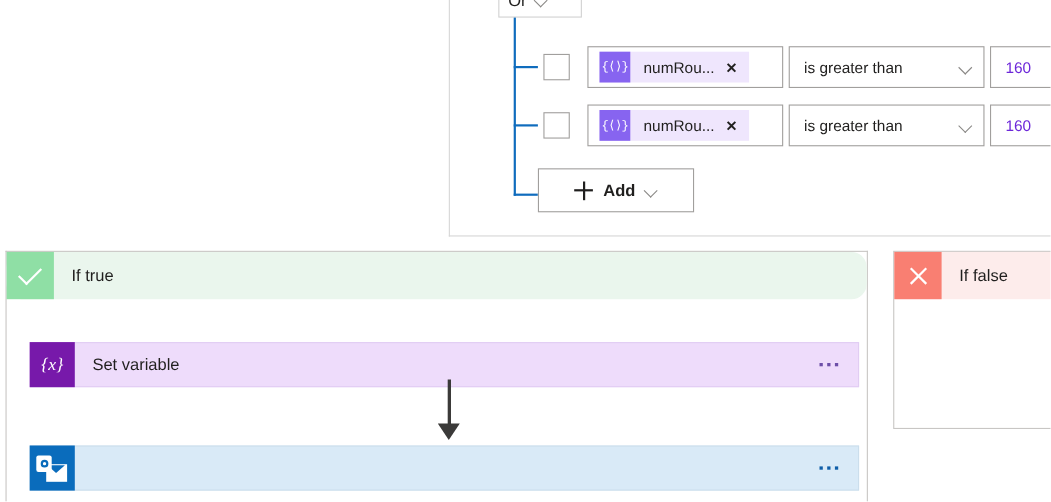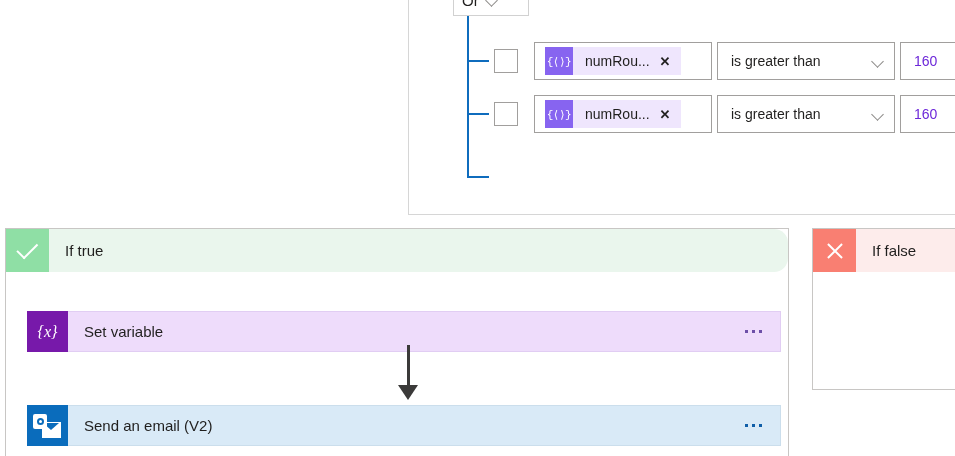--- a/index.html
+++ b/index.html
@@ -465,20 +465,25 @@
     </div>
     <div class="op-field" style="left:308px;top:155px;">
       <span class="op-text">is greater than</span>
       <span class="chev"></span>
     </div>
     <div class="val-field" style="left:491px;top:155px;">
       <span class="val-text">160</span>
     </div>
   </div>
 
+  <div id="add-button">
+    <span class="plus-icon"></span>
+    <span class="add-text">Add</span>
+    <span class="chev"></span>
+  </div>
 </div>
 
 <div id="if-true-panel">
   <div class="branch-header">
     <div class="branch-icon" id="check-badge">
       <span class="check-glyph"></span>
     </div>
     <span class="branch-title">If true</span>
   </div>
 
@@ -490,21 +495,20 @@
         <i></i>
         <i></i>
       </span>
   </div>
 
   <div class="action-card" id="send-email-card">
     <div class="card-icon" id="outlook-icon">
       <span class="ol-env"></span>
         <span class="ol-o"></span>
     </div>
-    <span class="card-title">Send an email (V2)</span>
     <span class="card-ellipsis">
         <i></i>
         <i></i>
         <i></i>
       </span>
   </div>
 </div>
 
 <div id="flow-arrow">
   <span class="shaft"></span>

